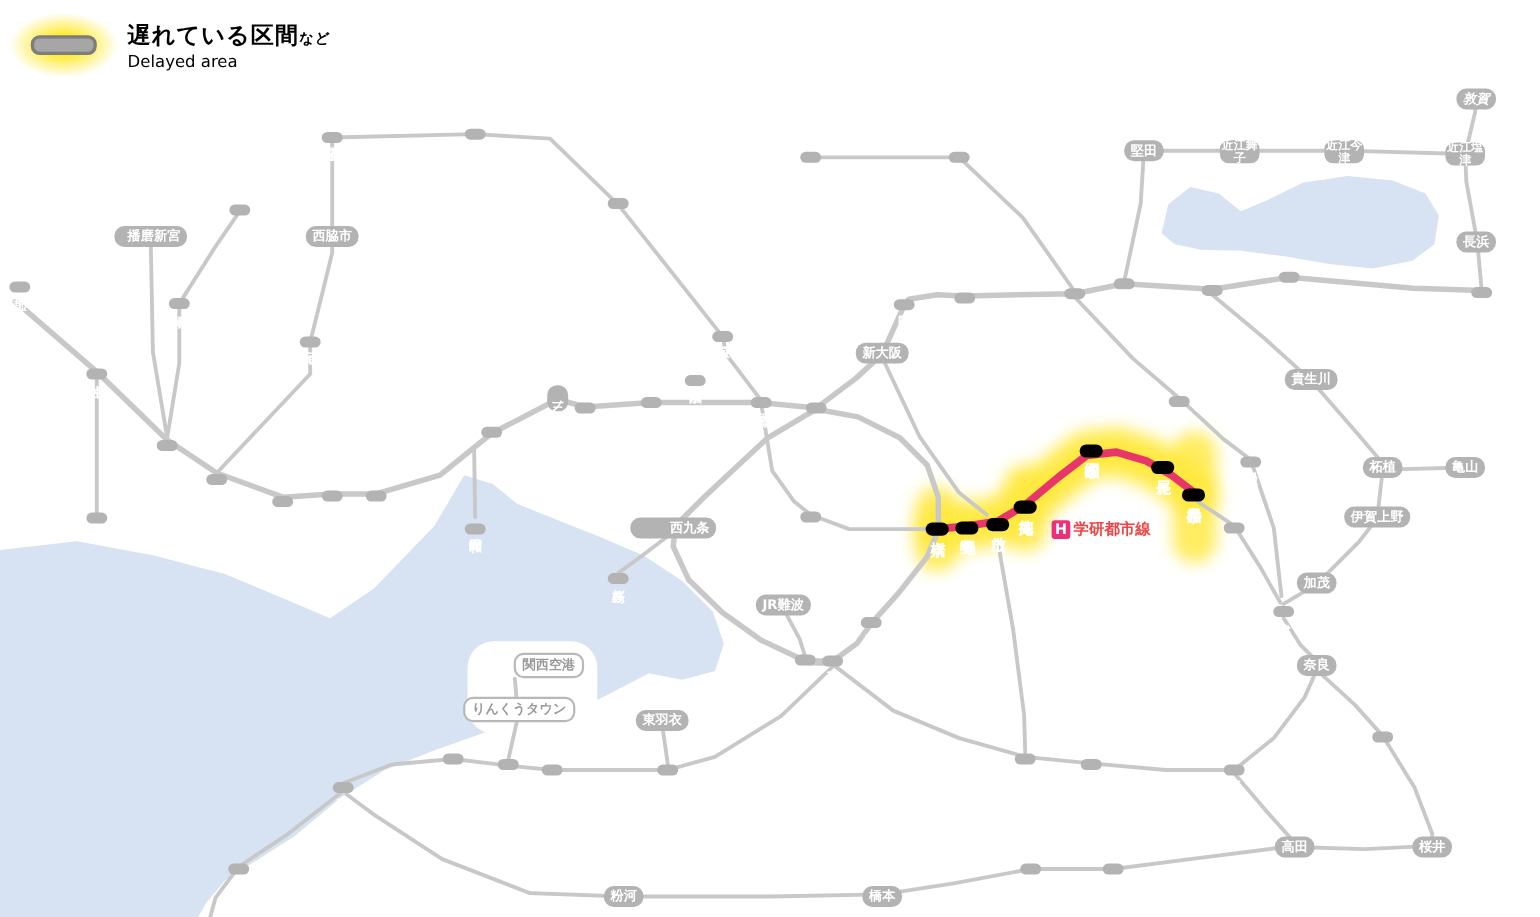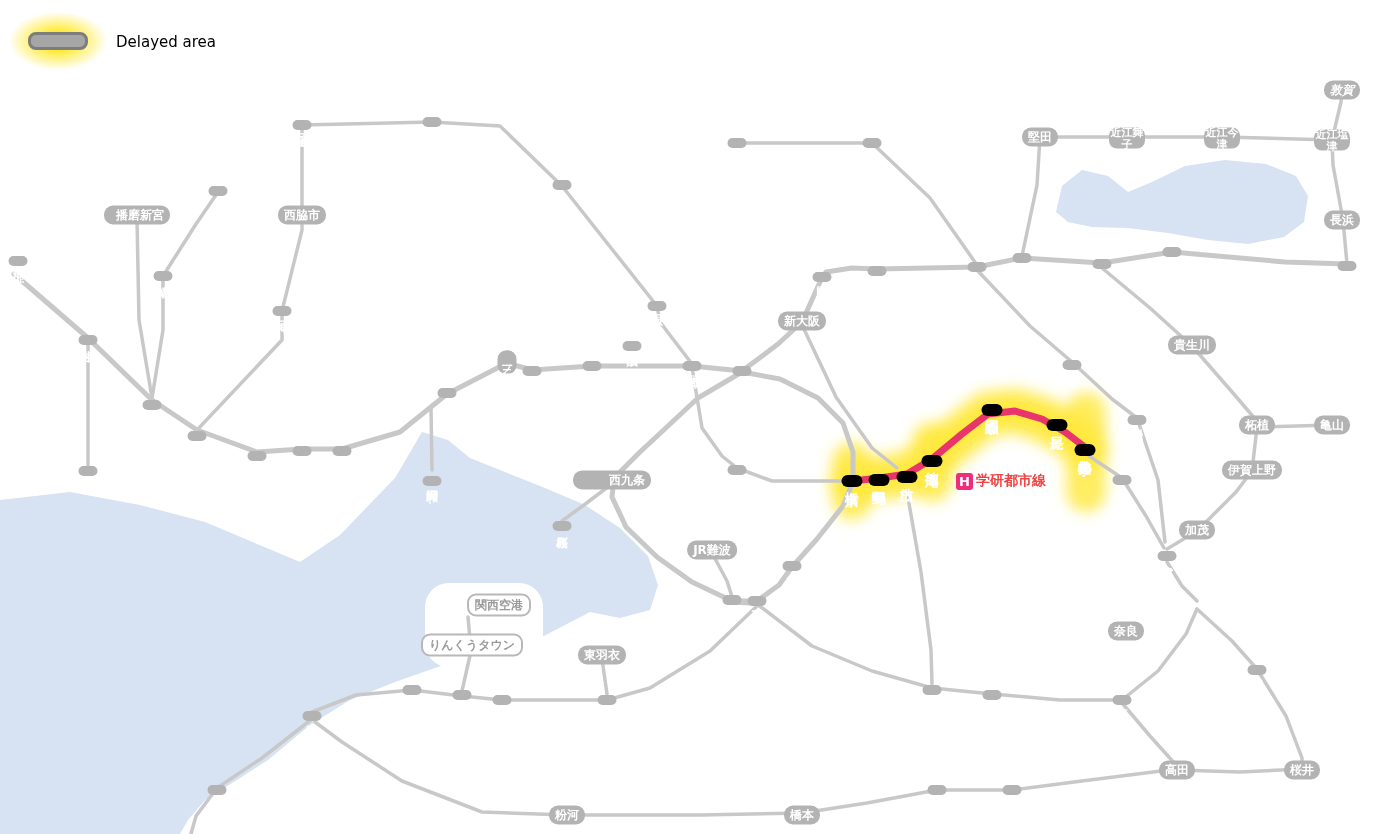--- a/index.html
+++ b/index.html
@@ -84,20 +84,21 @@
         <polyline points="1089,456 1122,478 1146,516 1164,548" fill="none" stroke="#c8c8c8" stroke-width="3.5" stroke-linecap="round" stroke-linejoin="round"></polyline>
         <polyline points="852,481 880,478 907,474 932,459 962,434 988,414 1015,411 1042,419 1065,432 1086,448" fill="none" stroke="#e8366b" stroke-width="7" stroke-linecap="round" stroke-linejoin="round"></polyline>
       </svg></div>
 
   <div id="legend">
     <div class="legend-item">
       <div class="swatch delayed">
         <div class="bar"></div>
       </div>
       <div class="legend-text">
+        <div class="title"><span>遅れている区間</span><span class="suffix">など</span></div>
         <div class="sub">Delayed area</div>
       </div>
     </div>
   </div>
 
   <div id="line-badge">
     <div class="h-mark">H</div>
     <div class="badge-text">学研都市線</div>
   </div>
 
@@ -158,21 +159,21 @@
     <div class="pill v" style="left: 412px; top: 690px;">和泉砂川</div>
     <div class="pill v" style="left: 312px; top: 716px;">和歌山</div>
     <div class="pill v" style="left: 217px; top: 790px;">御坊</div>
     <div class="pill h" style="left: 567px; top: 815px;">粉河</div>
     <div class="pill h" style="left: 802px; top: 815px;">橋本</div>
     <div class="pill v" style="left: 937px; top: 790px;">五条</div>
     <div class="pill v" style="left: 1012px; top: 790px;">吉野口</div>
     <div class="pill h" style="left: 1177px; top: 770px;">高田</div>
     <div class="pill h" style="left: 1302px; top: 770px;">桜井</div>
     <div class="pill v" style="left: 1257px; top: 670px;">天理</div>
-    <div class="pill h" style="left: 1126px; top: 605px; margin-top: 26px;">奈良</div>
+    <div class="pill h" style="left: 1197px; top: 605px;">奈良</div>
     <div class="pill v" style="left: 1122px; top: 700px;">王寺</div>
     <div class="pill v" style="left: 992px; top: 695px;">柏原</div>
     <div class="pill v" style="left: 932px; top: 690px;">久宝寺</div>
     <div class="pill h" style="left: 1197px; top: 530px;">加茂</div>
     <div class="pill v" style="left: 1167px; top: 556px;">木津</div>
     <div class="pill h" style="left: 1252px; top: 470px;">伊賀上野</div>
     <div class="pill v" style="left: 1122px; top: 480px;">京田辺</div>
     <div class="pill v" style="left: 1072px; top: 365px;">宇治</div>
     <div class="pill h" style="left: 1192px; top: 345px;">貴生川</div>
     <div class="pill v" style="left: 1137px; top: 420px;">城陽</div>

